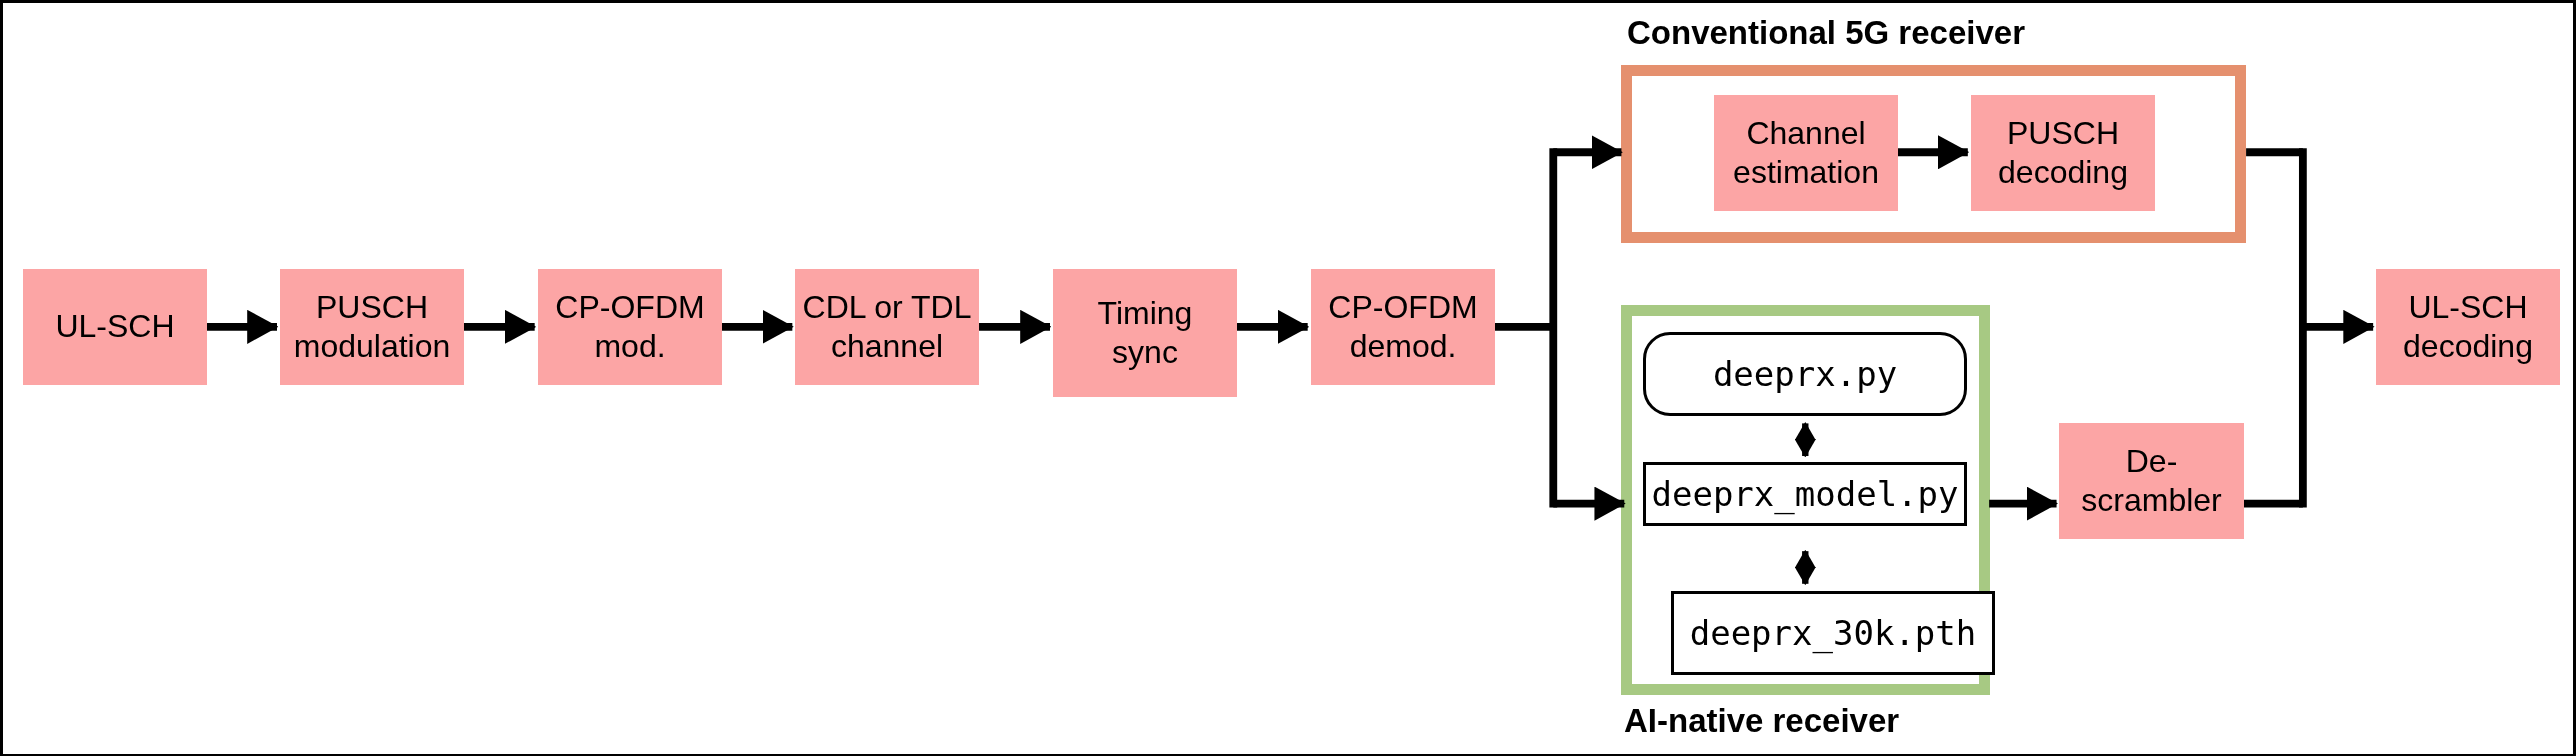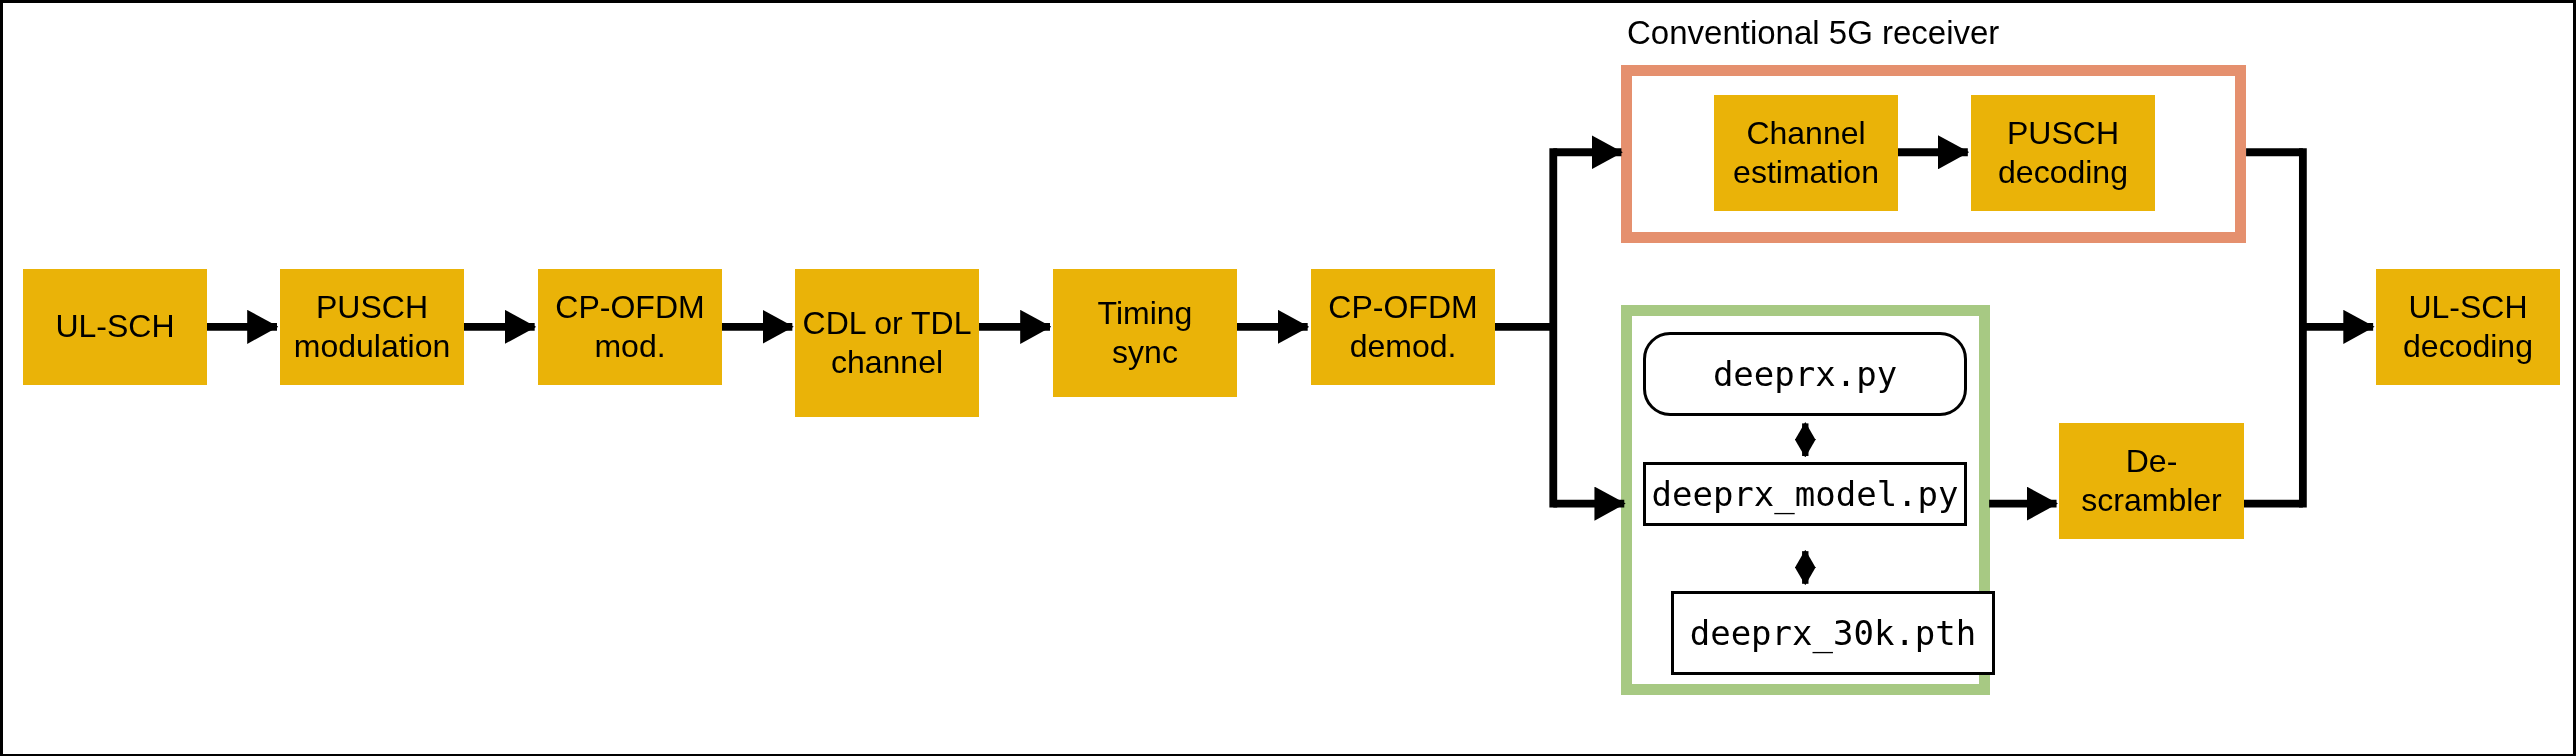--- a/index.html
+++ b/index.html
@@ -20,41 +20,41 @@
   }
   .group.conventional{border:11.4px solid #E5906E;}
   .group.ai{border:11.4px solid #A7C983;}
   .wires{
     position:absolute;left:0;top:0;width:2576px;height:757px;
     z-index:2;
   }
   .block{
     position:absolute;
     box-sizing:border-box;
-    background:#eab308;
+    background:#fca5a5;
     display:flex;align-items:center;justify-content:center;
     text-align:center;
     white-space:pre-line;
     font-size:32px;line-height:1.22;font-weight:500;color:#000000;
     z-index:3;
   }
   .file{
     position:absolute;
     box-sizing:border-box;
     background:#ffffff;
     border:3.5px solid #000000;
     display:flex;align-items:center;justify-content:center;
     text-align:center;
     font-family:"DejaVu Sans Mono", monospace;
     font-size:34px;line-height:1;font-weight:400;color:#000000;
     z-index:3;
   }
   .grouptitle{
     position:absolute;
-    font-size:33px;line-height:1.2;font-weight:400;color:#000000;
+    font-size:33px;line-height:1.2;font-weight:700;color:#000000;
     white-space:pre;
     z-index:3;
   }
 </style>
 </head>
 <body>
 
 <div class="canvas">
 
   <div class="group conventional" style="left:1618px;top:62px;width:625px;height:178px;"></div>
@@ -92,36 +92,37 @@
 
     <path d="M2539,592 V638" stroke="#000" stroke-width="9" fill="none" marker-start="url(#ahs)" marker-end="url(#ahs)"></path>
     <path d="M2539,772 V818" stroke="#000" stroke-width="9" fill="none" marker-start="url(#ahs)" marker-end="url(#ahs)"></path>
   </svg>
 
   <div class="block" style="left:20px;top:266px;width:184px;height:116px;">UL-SCH</div>
   <div class="block" style="left:277px;top:266px;width:184px;height:116px;">PUSCH
 modulation</div>
   <div class="block" style="left:535px;top:266px;width:184px;height:116px;">CP-OFDM
 mod.</div>
-  <div class="block" style="left:792px;top:266px;width:184px;height:148px;">CDL or TDL
+  <div class="block" style="left:792px;top:266px;width:184px;height:116px;">CDL or TDL
 channel</div>
   <div class="block" style="left:1050px;top:266px;width:184px;height:128px;">Timing
 sync</div>
   <div class="block" style="left:1308px;top:266px;width:184px;height:116px;">CP-OFDM
 demod.</div>
 
   <div class="grouptitle" style="left:1624px;top:10px;">Conventional 5G receiver</div>
   <div class="block" style="left:1711px;top:92px;width:184px;height:116px;">Channel
 estimation</div>
   <div class="block" style="left:1968px;top:92px;width:184px;height:116px;">PUSCH
 decoding</div>
 
   <div class="file" style="left:1640px;top:329px;width:324px;height:84px;border-radius:27px;">deeprx.py</div>
   <div class="file" style="left:1640px;top:459px;width:324px;height:64px;">deeprx_model.py</div>
   <div class="file" style="left:1640px;top:588px;width:324px;height:84px;margin-left:28px;">deeprx_30k.pth</div>
+  <div class="grouptitle" style="left:1621px;top:698px;">AI-native receiver</div>
 
   <div class="block" style="left:2056px;top:420px;width:185px;height:116px;">De-
 scrambler</div>
   <div class="block" style="left:2373px;top:266px;width:184px;height:116px;">UL-SCH
 decoding</div>
 
 </div>
 
 
 </body></html>

